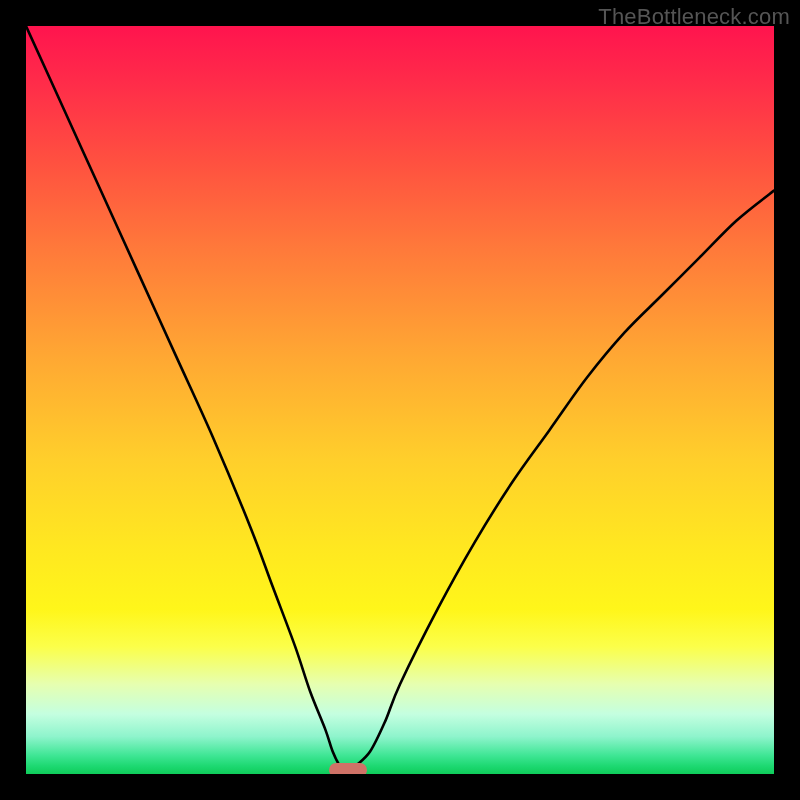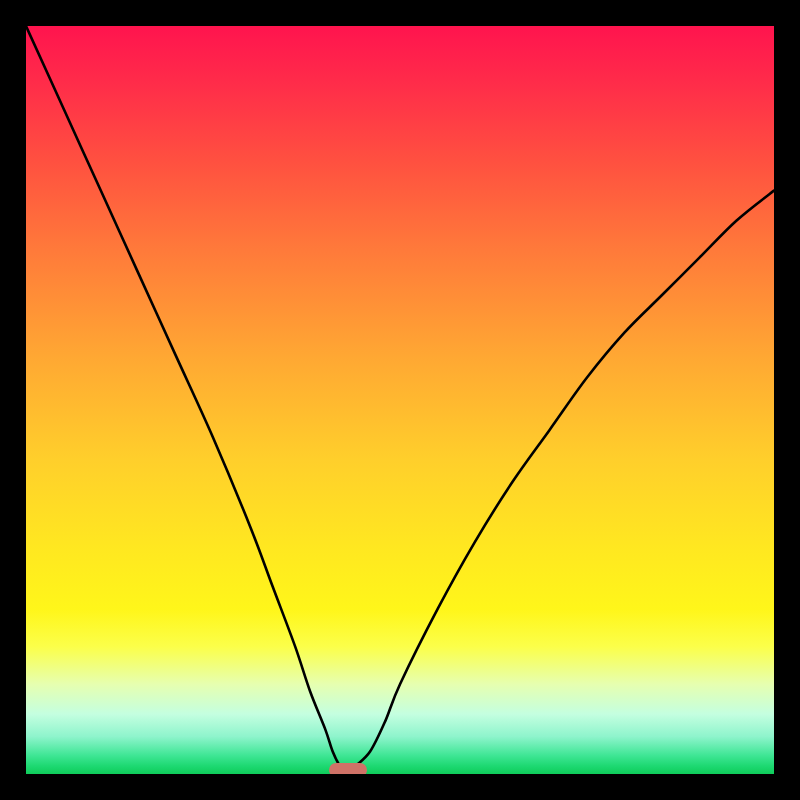--- a/index.html
+++ b/index.html
@@ -71,20 +71,21 @@
     border-radius: 8px;
     background: #cf7267;
     transform: translate(-50%, -50%);
   }
 </style>
 </head>
 <body>
 
 <div class="frame">
 
+  <div class="watermark">TheBottleneck.com</div>
 
   <div class="plot">
     <div class="gradient"></div>
 
     <svg class="curve" viewBox="0 0 748 748" preserveAspectRatio="none">
       <path id="curve-path" d="M 0.00 0.00 C 6.23 13.71, 24.93 54.85, 37.40 82.28 C 49.87 109.71, 62.33 137.13, 74.80 164.56 C 87.27 191.99, 99.73 219.41, 112.20 246.84 C 124.67 274.27, 137.13 301.69, 149.60 329.12 C 162.07 356.55, 174.53 382.73, 187.00 411.40 C 199.47 440.07, 214.43 476.23, 224.40 501.16 C 234.37 526.09, 239.36 541.05, 246.84 561.00 C 254.32 580.95, 263.05 603.39, 269.28 620.84 C 275.51 638.29, 279.25 652.01, 284.24 665.72 C 289.23 679.43, 295.46 693.15, 299.20 703.12 C 302.94 713.09, 304.19 719.33, 306.68 725.56 C 309.17 731.79, 311.67 736.78, 314.16 740.52 C 316.65 744.26, 319.15 748.00, 321.64 748.00 C 324.13 748.00, 325.38 744.26, 329.12 740.52 C 332.86 736.78, 339.09 733.04, 344.08 725.56 C 349.07 718.08, 354.05 706.86, 359.04 695.64 C 364.03 684.42, 365.27 676.94, 374.00 658.24 C 382.73 639.54, 398.93 607.13, 411.40 583.44 C 423.87 559.75, 436.33 537.31, 448.80 516.12 C 461.27 494.93, 473.73 474.98, 486.20 456.28 C 498.67 437.58, 511.13 421.37, 523.60 403.92 C 536.07 386.47, 548.53 367.77, 561.00 351.56 C 573.47 335.35, 585.93 320.39, 598.40 306.68 C 610.87 292.97, 623.33 281.75, 635.80 269.28 C 648.27 256.81, 660.73 244.35, 673.20 231.88 C 685.67 219.41, 698.13 205.70, 710.60 194.48 C 723.07 183.26, 741.77 169.55, 748.00 164.56" fill="none" stroke="#000" stroke-width="2.6" stroke-linecap="round" stroke-linejoin="round"></path>
     </svg>
 
     <div class="marker" id="opt-marker" style="left: 321.64px; top: 744px; background: rgb(207, 114, 103);"></div>
   </div>

